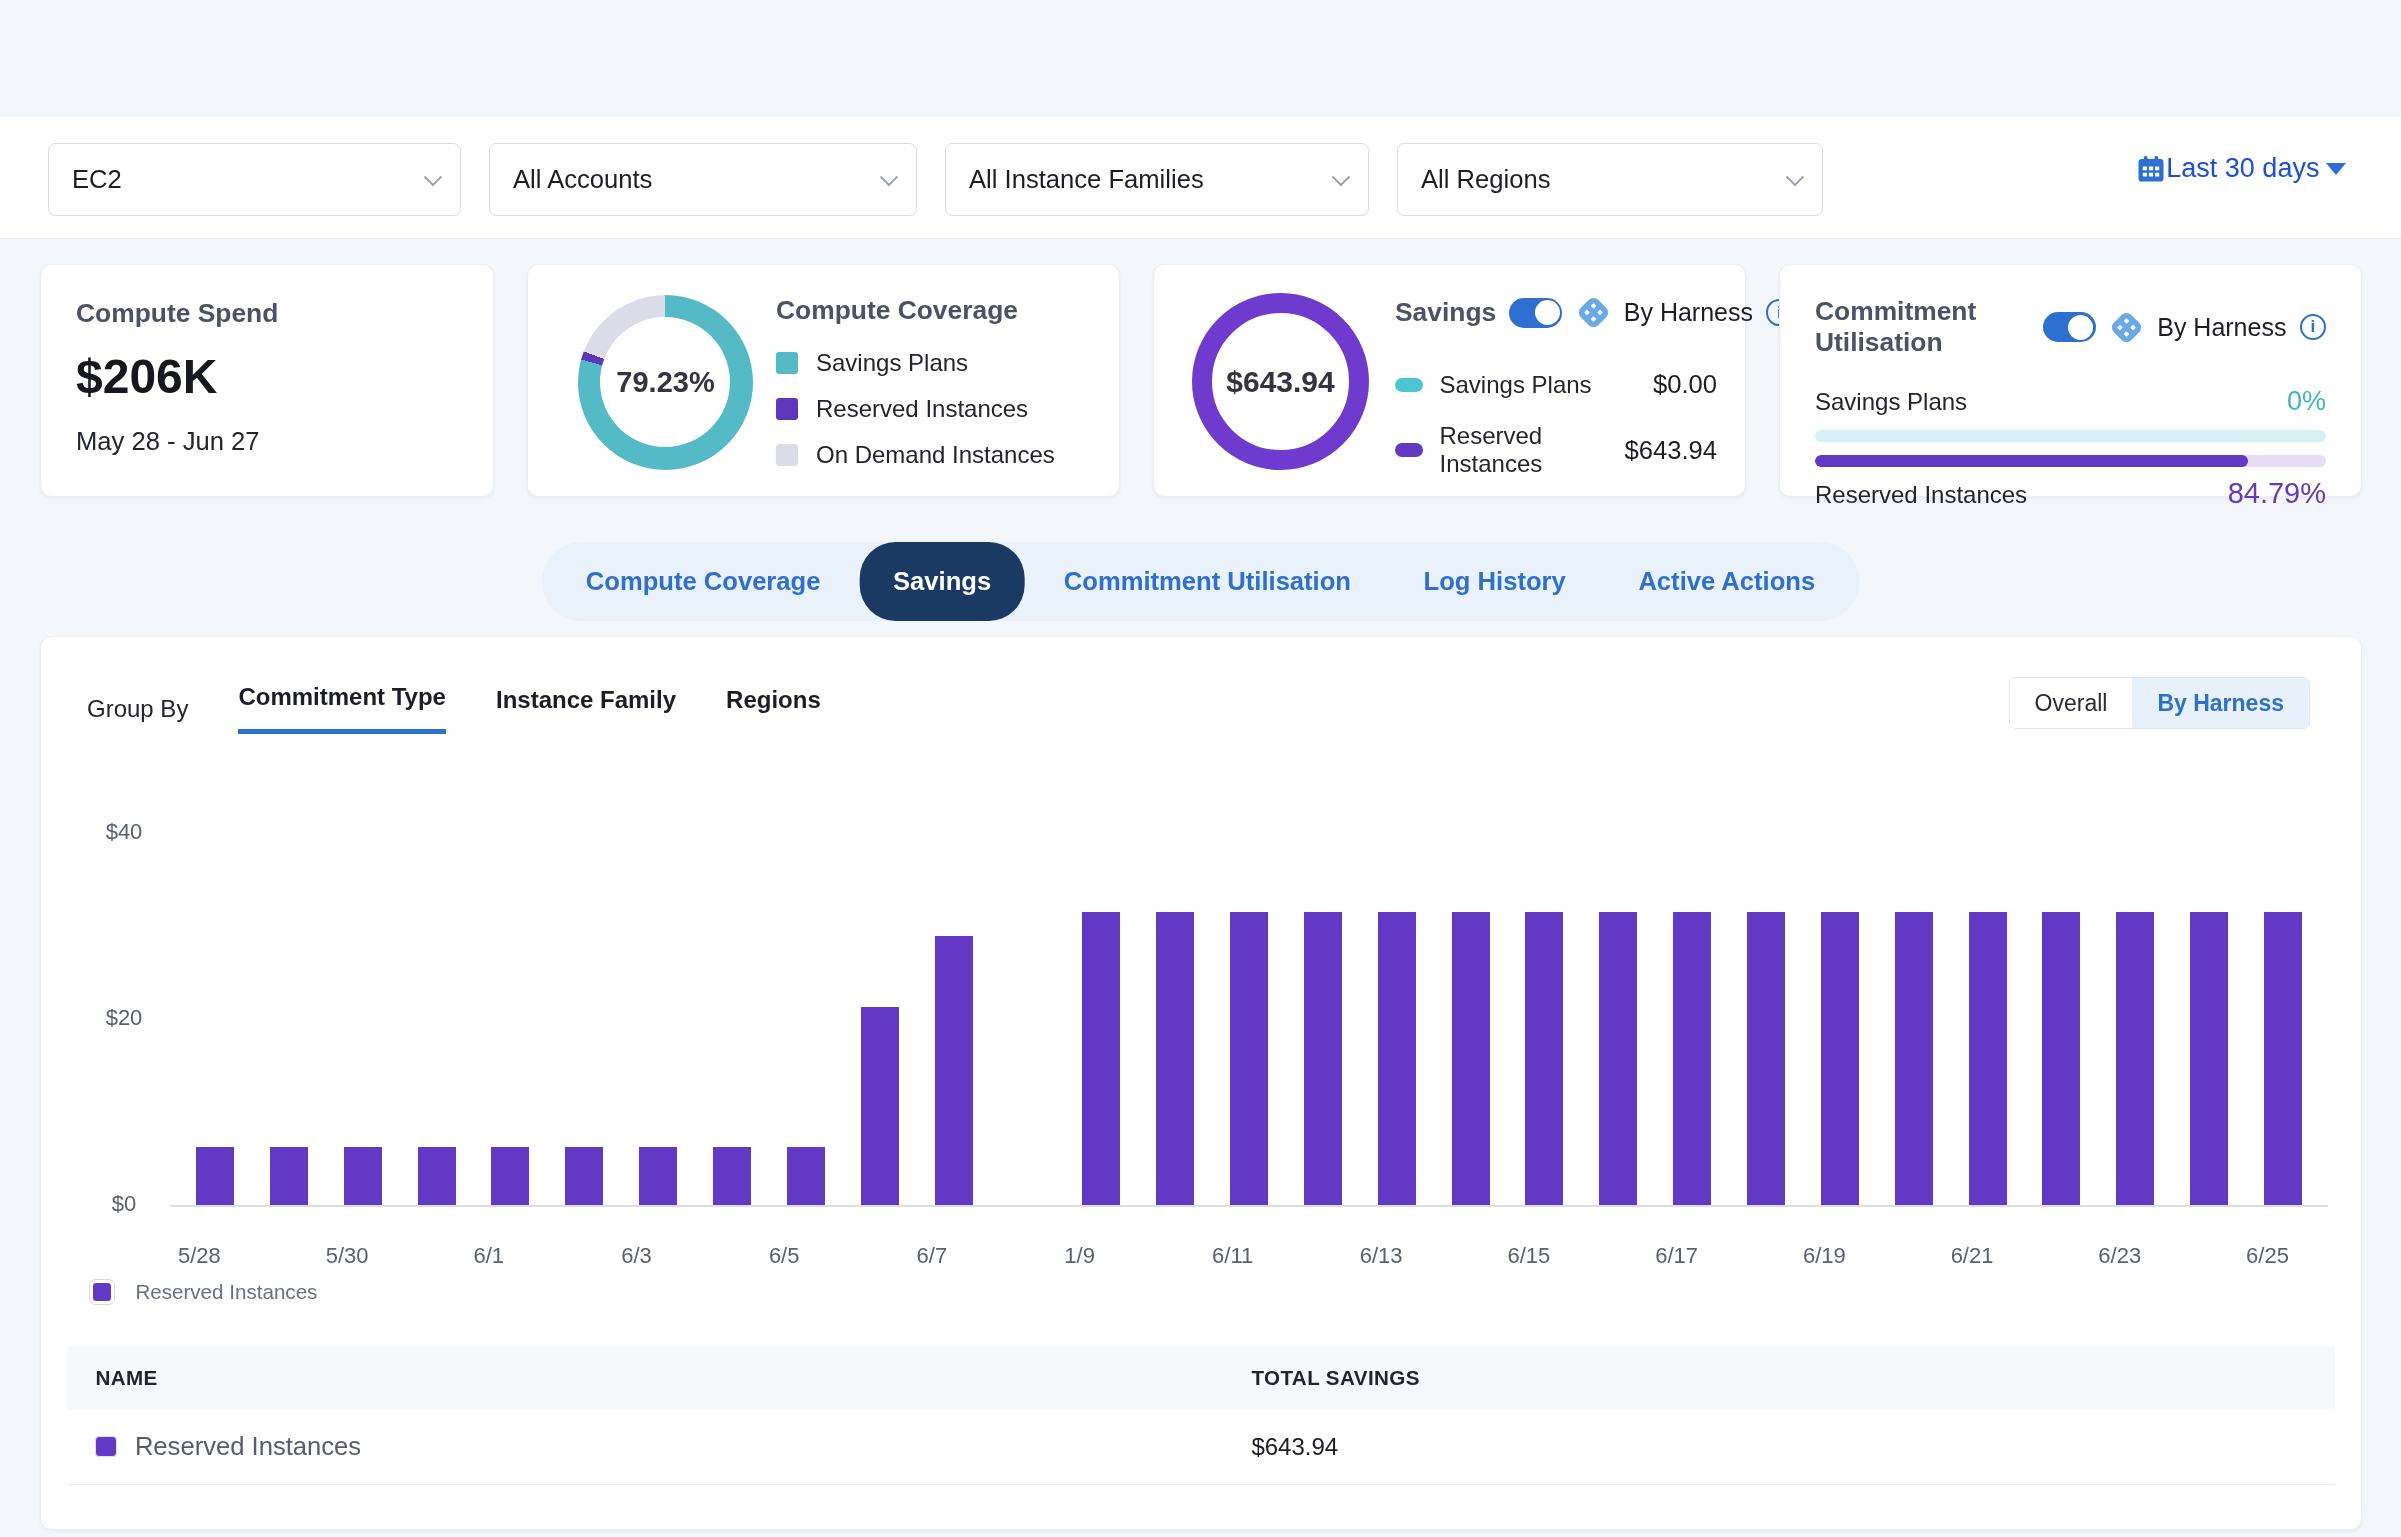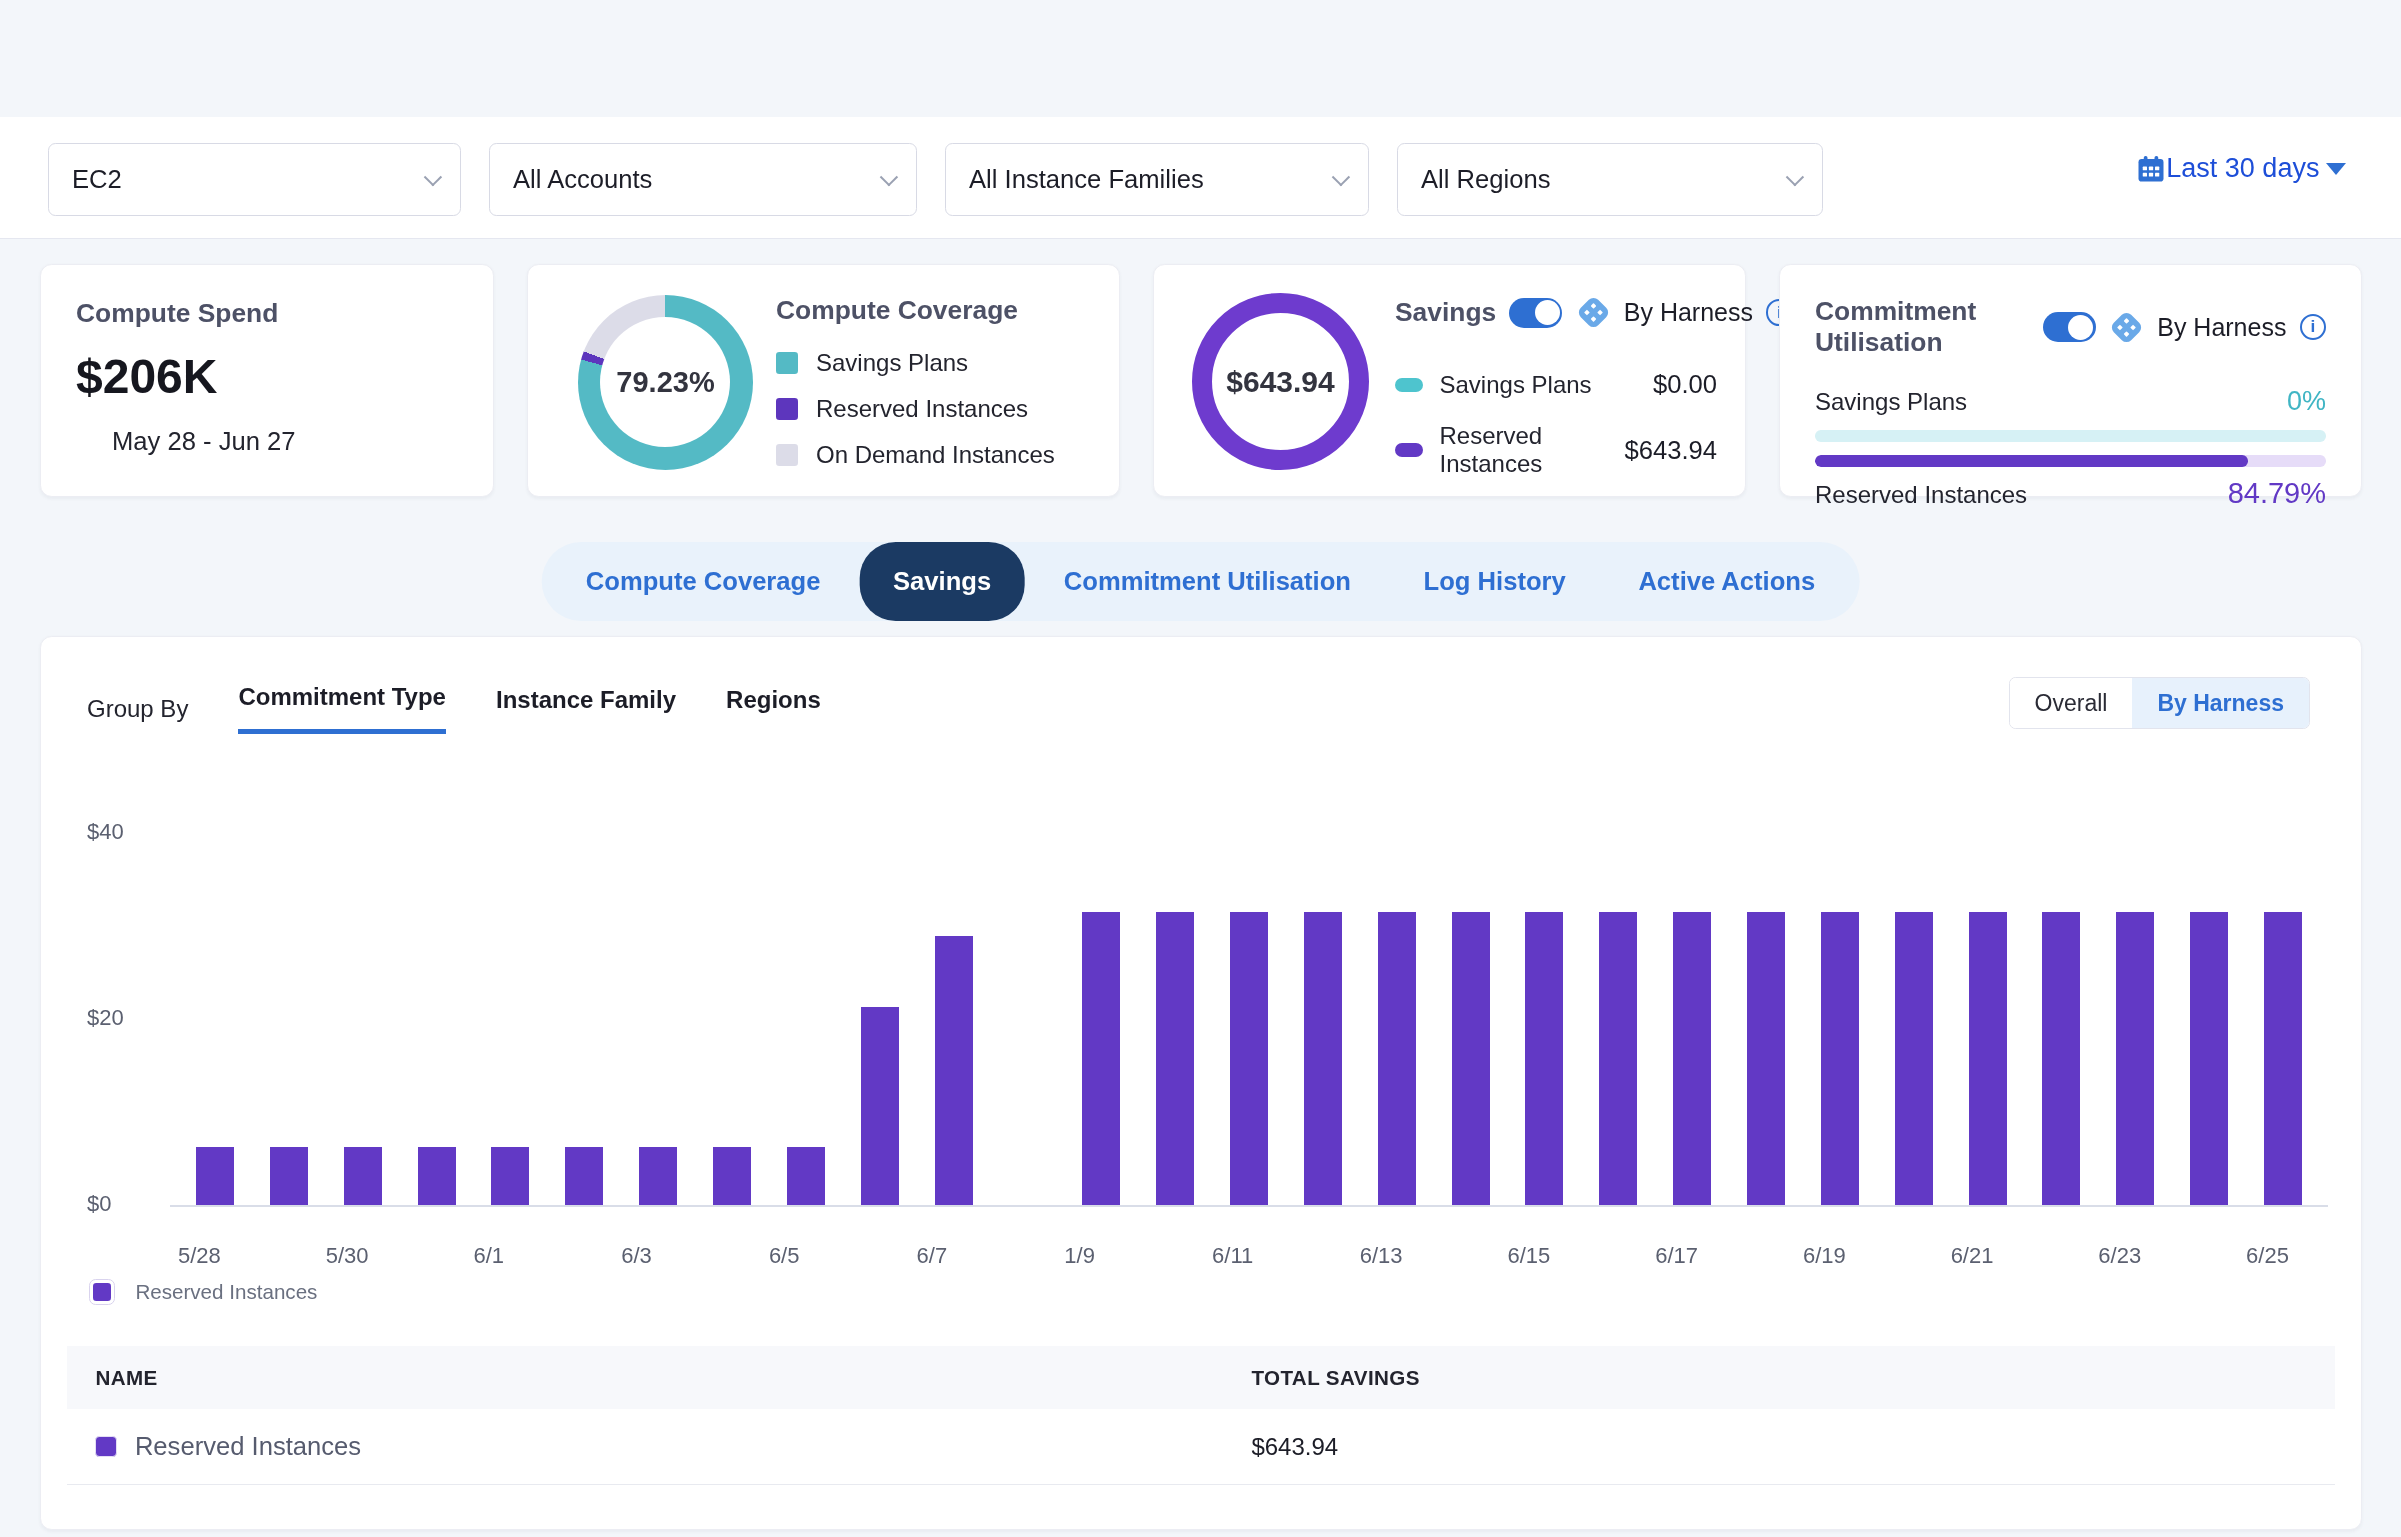--- a/index.html
+++ b/index.html
@@ -21,21 +21,21 @@
   .chev { width:13.2px; height:13.2px; border-right:2.5px solid #9aa1b2; border-bottom:2.5px solid #9aa1b2; transform:rotate(45deg) translateY(-3.3px); }
   .date-range { position:absolute; right:55px; top:36px; display:flex; align-items:center; gap:0; color:#1d4ed8; font-size:27px; font-weight:400; cursor:pointer; }
   .caret-down { width:0; height:0; border-left:10px solid transparent; border-right:10px solid transparent; border-top:12.4px solid #2e6fd2; margin-left:6.6px; }
 
   
   .cards { position:absolute; left:40px; top:264px; width:2322px; display:flex; gap:33px; }
   .card { background:#fff; border:0.8px solid #ecedf3; border-radius:11.6px; height:233px; box-shadow:0 1.7px 3.3px rgba(40,50,80,.05); position:relative; }
   .card-title { font-size:26.4px; font-weight:700; color:#4d5166; }
   .card1 { width:454px; padding:33px 35px; }
   .big-value { font-size:48px; font-weight:800; color:#16171f; margin-top:20px; }
-  .period { font-size:25.6px; color:#23242e; margin-top:23px;margin-left:36px; }
+  .period { font-size:25.6px; color:#23242e; margin-top:23px; }
 
   .card2 { width:593px; }
   .donut { position:absolute; left:50px; top:30px; width:175px; height:175px; border-radius:50%; }
   .donut::after { content:""; position:absolute; left:22px; top:22px; width:130px; height:130px; border-radius:50%; background:#fff; }
   .donut-center { position:absolute; left:50px; top:30px; width:175px; height:175px; display:flex; align-items:center; justify-content:center; font-size:29px; font-weight:700; color:#33343f; z-index:2; }
   .cov-right { position:absolute; left:248px; top:30px; right:25px; }
   .legend-col { margin-top:23px; display:flex; flex-direction:column; gap:18px; }
   .legend-item { display:flex; align-items:center; gap:18px; font-size:24px; color:#23242e; }
   .legend-sq { width:22px; height:22px; border-radius:3.3px; flex:0 0 auto; }
 
@@ -74,21 +74,21 @@
   .groupby-label { font-size:24px; color:#23242e; }
   .gb-opt { font-size:24px; font-weight:600; color:#1c1d27; padding-bottom:18px; cursor:pointer; }
   .gb-opt.active { font-weight:700; border-bottom:5px solid #2e6fd2; }
   .seg-toggle { position:absolute; right:51px; top:40px; display:flex; border:1.7px solid #e2e4ed; border-radius:6.6px; overflow:hidden; }
   .seg { font-size:23px; padding:11.6px 25px; cursor:pointer; }
   .seg.overall { background:#fff; color:#2a2b35; }
   .seg.active { background:#e7f1fc; color:#2e6fd2; font-weight:700; }
 
   
   .chart-wrap { position:absolute; left:46px; right:33px; top:182px; height:462px; }
-  .ytick { position:absolute; left:0; width:74px; text-align:left; font-size:22px; color:#5b6070; }
+  .ytick { position:absolute; left:0; width:74px; text-align:center; font-size:22px; color:#5b6070; }
   .axis { position:absolute; left:83px; right:0; bottom:74px; height:1.7px; background:#d9dde8; }
   .bars { position:absolute; left:91px; right:8.3px; bottom:76px; height:372px; display:flex; align-items:flex-end; }
   .bar-slot { flex:1; display:flex; justify-content:center; align-items:flex-end; height:100%; }
   .bar { width:38px; }
   .xlabels { position:absolute; left:91px; right:8.3px; bottom:11.6px; display:flex; }
   .x-lab { flex:1; text-align:left; font-size:22px; color:#5b6070; white-space:nowrap; }
 
   
   .chart-legend { position:absolute; left:48px; top:642px; display:flex; align-items:center; gap:20px; }
   .legend-checkbox { width:26.4px; height:26.4px; background:#fff; border:1.7px solid #d9d3ee; border-radius:6.6px; display:flex; align-items:center; justify-content:center; cursor:pointer; }

